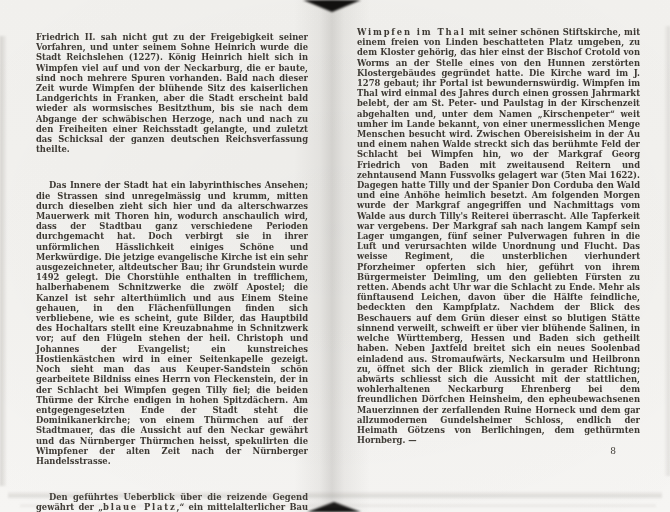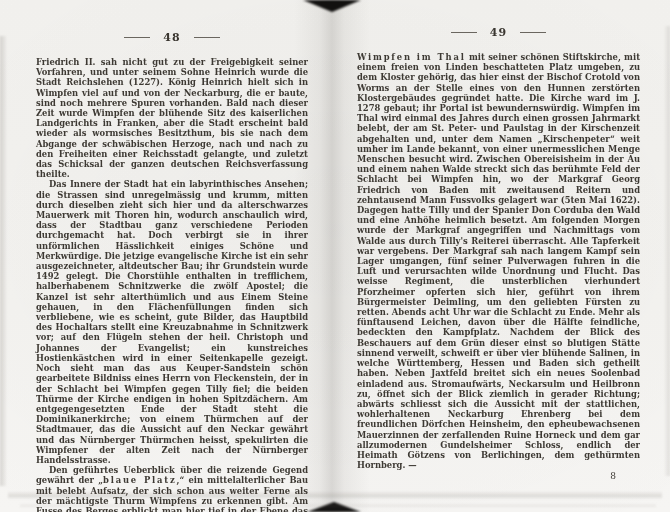--- a/index.html
+++ b/index.html
@@ -60,53 +60,43 @@
   }
   .rule{display:inline-block;width:26px;height:1px;background:#6a665f;}
   .page-number{
     font-size:11px;font-weight:bold;color:#3a3630;letter-spacing:1px;line-height:11px;
   }
   .text-block{
     font-size:8.4px;line-height:10.2px;color:#3d3933;
     text-align:justify;text-justify:inter-word;
   }
   .para{margin:0;font-weight:bold;}
-  .indent{text-indent:13px;}
+  .indent{text-indent:13px;margin-top:26px;}
   .gesperrt{letter-spacing:1.8px;}
   .signature{
     font-size:9px;color:#3d3933;text-align:right;
     padding-right:24px;margin-top:1px;line-height:10px;
   }
 </style>
 </head>
 <body>
 
 <div class="scan">
 
   <div class="gutter"></div>
 
   <div class="page page-left">
-    <div class="page-header">
-      <span class="rule"></span>
-      <span class="page-number">48</span>
-      <span class="rule"></span>
-    </div>
     <div class="text-block">
       <p class="para">Friedrich II. sah nicht gut zu der Freigebigkeit seiner Vorfahren, und unter seinem Sohne Heinrich wurde die Stadt Reichslehen (1227). König Heinrich hielt sich in Wimpfen viel auf und von der Neckarburg, die er baute, sind noch mehrere Spuren vorhanden. Bald nach dieser Zeit wurde Wimpfen der blühende Sitz des kaiserlichen Landgerichts in Franken, aber die Stadt erscheint bald wieder als wormsisches Besitzthum, bis sie nach dem Abgange der schwäbischen Herzoge, nach und nach zu den Freiheiten einer Reichsstadt gelangte, und zuletzt das Schicksal der ganzen deutschen Reichsverfassung theilte.</p>
       <p class="para indent">Das Innere der Stadt hat ein labyrinthisches Ansehen; die Strassen sind unregelmässig und krumm, mitten durch dieselben zieht sich hier und da alterschwarzes Mauerwerk mit Thoren hin, wodurch anschaulich wird, dass der Stadtbau ganz verschiedene Perioden durchgemacht hat. Doch verbirgt sie in ihrer unförmlichen Hässlichkeit einiges Schöne und Merkwürdige. Die jetzige evangelische Kirche ist ein sehr ausgezeichneter, altdeutscher Bau; ihr Grundstein wurde 1492 gelegt. Die Chorstühle enthalten in trefflichem, halberhabenem Schnitzwerke die zwölf Apostel; die Kanzel ist sehr alterthümlich und aus Einem Steine gehauen, in den Flächenfüllungen finden sich verbliebene, wie es scheint, gute Bilder, das Hauptbild des Hochaltars stellt eine Kreuzabnahme in Schnitzwerk vor; auf den Flügeln stehen der heil. Christoph und Johannes der Evangelist; ein kunstreiches Hostienkästchen wird in einer Seitenkapelle gezeigt. Noch sieht man das aus Keuper-Sandstein schön gearbeitete Bildniss eines Herrn von Fleckenstein, der in der Schlacht bei Wimpfen gegen Tilly fiel; die beiden Thürme der Kirche endigen in hohen Spitzdächern. Am entgegengesetzten Ende der Stadt steht die Dominikanerkirche; von einem Thürmchen auf der Stadtmauer, das die Aussicht auf den Neckar gewährt und das Nürnberger Thürmchen heisst, spekulirten die Wimpfener der alten Zeit nach der Nürnberger Handelsstrasse.</p>
       <p class="para indent"><span>Den geführtes Ueberblick über die reizende Gegend gewährt der „</span><span class="gesperrt">blaue Platz</span><span>,“ ein mittelalterlicher Bau mit belebt Aufsatz, der sich schon aus weiter Ferne als der mächtigste Thurm Wimpfens zu erkennen gibt. Am Fusse des Berges erblickt man hier tief in der Ebene das heitere, reinliche Städtchen</span></p>
     </div>
   </div>
 
   <div class="page page-right">
-    <div class="page-header">
-      <span class="rule"></span>
-      <span class="page-number">49</span>
-      <span class="rule"></span>
-    </div>
     <div class="text-block">
       <p class="para"><span class="gesperrt">Wimpfen im Thal</span><span> mit seiner schönen Stiftskirche, mit einem freien von Linden beschatteten Platz umgeben, zu dem Kloster gehörig, das hier einst der Bischof Crotold von Worms an der Stelle eines von den Hunnen zerstörten Klostergebäudes gegründet hatte. Die Kirche ward im J. 1278 gebaut; ihr Portal ist bewundernswürdig. Wimpfen im Thal wird einmal des Jahres durch einen grossen Jahrmarkt belebt, der am St. Peter- und Paulstag in der Kirschenzeit abgehalten und, unter dem Namen „Kirschenpeter“ weit umher im Lande bekannt, von einer unermesslichen Menge Menschen besucht wird. Zwischen Obereisisheim in der Au und einem nahen Walde streckt sich das berühmte Feld der Schlacht bei Wimpfen hin, wo der Markgraf Georg Friedrich von Baden mit zweitausend Reitern und zehntausend Mann Fussvolks gelagert war (5ten Mai 1622). Dagegen hatte Tilly und der Spanier Don Corduba den Wald und eine Anhöhe heimlich besetzt. Am folgenden Morgen wurde der Markgraf angegriffen und Nachmittags vom Walde aus durch Tilly's Reiterei überrascht. Alle Tapferkeit war vergebens. Der Markgraf sah nach langem Kampf sein Lager umgangen, fünf seiner Pulverwagen fuhren in die Luft und verursachten wilde Unordnung und Flucht. Das weisse Regiment, die unsterblichen vierhundert Pforzheimer opferten sich hier, geführt von ihrem Bürgermeister Deimling, um den geliebten Fürsten zu retten. Abends acht Uhr war die Schlacht zu Ende. Mehr als fünftausend Leichen, davon über die Hälfte feindliche, bedeckten den Kampfplatz. Nachdem der Blick des Beschauers auf dem Grün dieser einst so blutigen Stätte sinnend verweilt, schweift er über vier blühende Salinen, in welche Württemberg, Hessen und Baden sich getheilt haben. Neben Jaxtfeld breitet sich ein neues Soolenbad einladend aus. Stromaufwärts, Neckarsulm und Heilbronn zu, öffnet sich der Blick ziemlich in gerader Richtung; abwärts schliesst sich die Aussicht mit der stattlichen, wohlerhaltenen Neckarburg Ehrenberg bei dem freundlichen Dörfchen Heinsheim, den epheubewachsenen Mauerzinnen der zerfallenden Ruine Horneck und dem gar allzumodernen Gundelsheimer Schloss, endlich der Heimath Götzens von Berlichingen, dem gethürmten Hornberg. —</span></p>
       <div class="signature">8</div>
     </div>
   </div>
 
   <div class="notch-top"></div>
   <div class="notch-bottom"></div>
   <div class="edge-bottom"></div>
   <div class="edge-bottom2"></div>

